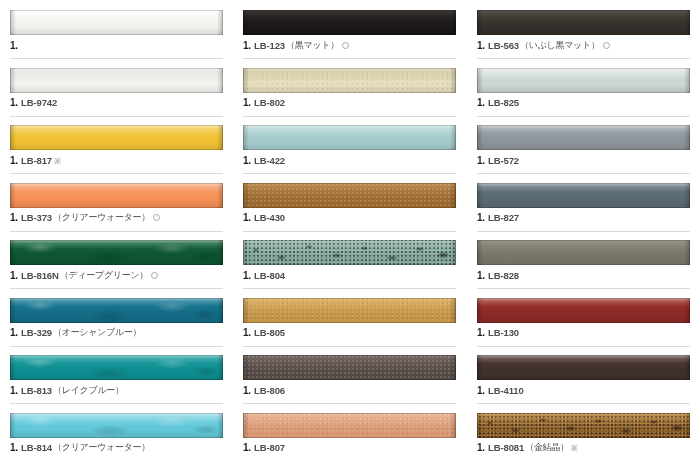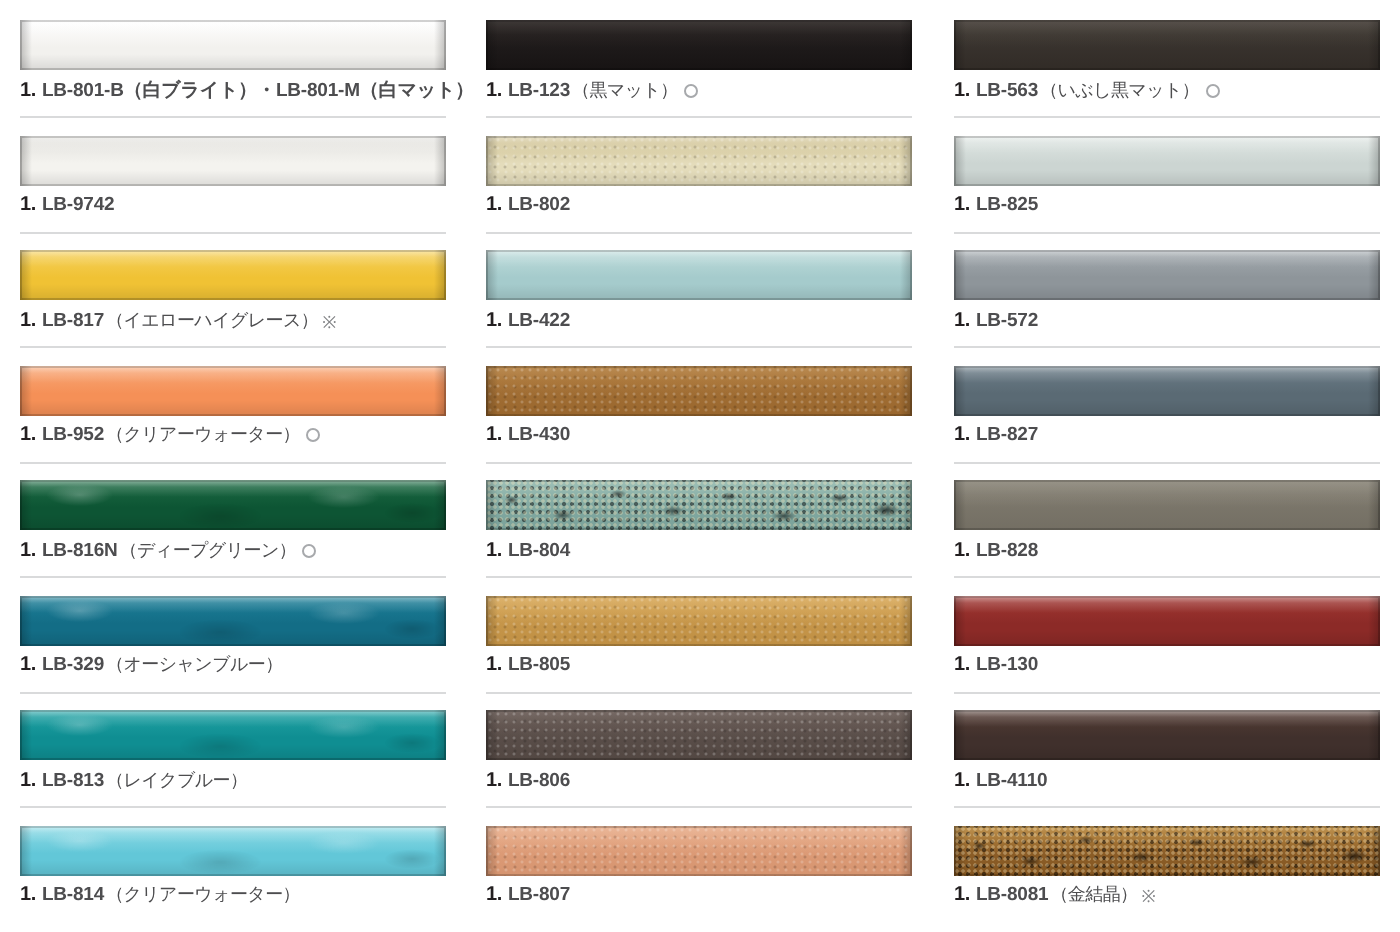--- a/index.html
+++ b/index.html
@@ -186,21 +186,20 @@
         <div class="swatch">
           <div class="face" style="background: linear-gradient(rgb(255, 255, 255) 0%, rgb(242, 241, 238) 55%, rgb(242, 241, 238) 100%);"></div>
           <div class="tex"></div>
           <div class="gloss"></div>
           <div class="capL"></div>
           <div class="capR"></div>
           <div class="edge"></div>
         </div>
         <div class="caption">
           <span class="cap-num">1.</span>
-          <span class="cap-code">LB-801-B（白ブライト）・LB-801-M（白マット）</span>
         </div>
       </div>
       <div class="divider" style="top: 58px; background: rgb(217, 218, 219);"></div>
       <div class="cell" style="top: 67.5px;">
         <div class="swatch">
           <div class="face" style="background: linear-gradient(rgb(226, 225, 221) 0%, rgb(244, 243, 239) 55%, rgb(244, 243, 239) 100%);"></div>
           <div class="tex"></div>
           <div class="gloss"></div>
           <div class="capL"></div>
           <div class="capR"></div>
@@ -217,37 +216,36 @@
           <div class="face" style="background: linear-gradient(rgb(245, 209, 94) 0%, rgb(240, 194, 52) 55%, rgb(240, 194, 52) 100%);"></div>
           <div class="tex"></div>
           <div class="gloss"></div>
           <div class="capL"></div>
           <div class="capR"></div>
           <div class="edge"></div>
         </div>
         <div class="caption">
           <span class="cap-num">1.</span>
           <span class="cap-code">LB-817</span>
-          <span class="cap-jp">（イエローハイグレース）</span>
           <span class="cap-mark">※</span>
         </div>
       </div>
       <div class="divider" style="top: 173px; background: rgb(217, 218, 219);"></div>
       <div class="cell" style="top: 182.5px;">
         <div class="swatch">
           <div class="face" style="background: linear-gradient(rgb(248, 168, 120) 0%, rgb(245, 144, 87) 55%, rgb(245, 144, 87) 100%);"></div>
           <div class="tex"></div>
           <div class="gloss"></div>
           <div class="capL"></div>
           <div class="capR"></div>
           <div class="edge"></div>
         </div>
         <div class="caption">
           <span class="cap-num">1.</span>
-          <span class="cap-code">LB-952</span>
+          <span class="cap-code">LB-373</span>
           <span class="cap-jp">（クリアーウォーター）</span>
           <span class="cap-mark ring"></span>
         </div>
       </div>
       <div class="divider" style="top: 230.5px; background: rgb(217, 218, 219);"></div>
       <div class="cell" style="top: 240px;">
         <div class="swatch cloud">
           <div class="face" style="background: linear-gradient(rgb(29, 107, 68) 0%, rgb(13, 85, 52) 55%, rgb(13, 85, 52) 100%);"></div>
           <div class="tex"></div>
           <div class="gloss"></div>

